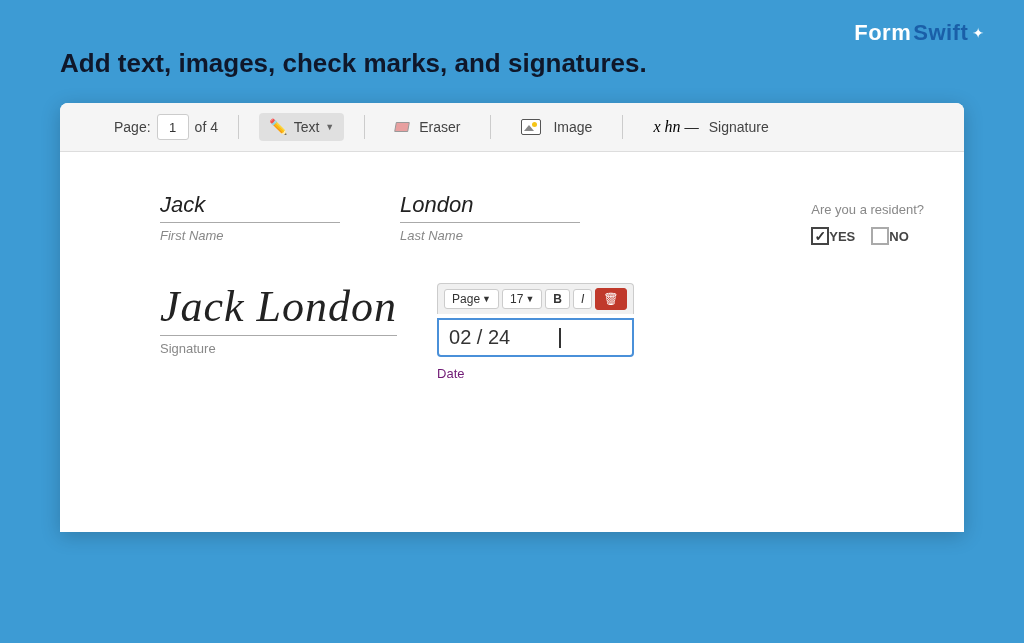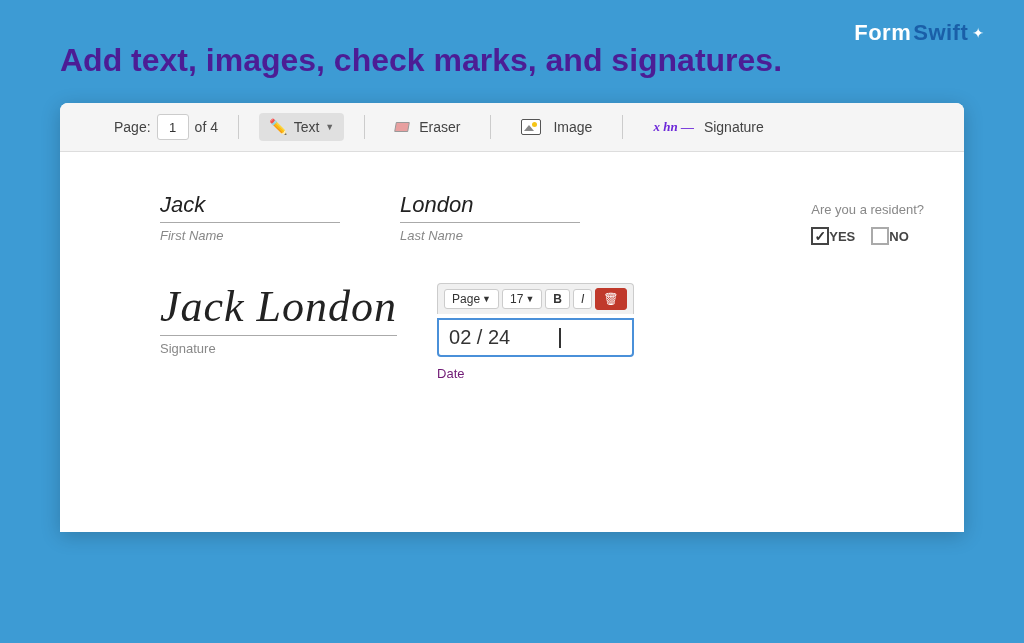--- a/index.html
+++ b/index.html
@@ -39,24 +39,24 @@
       letter-spacing: 0.5px;
     }
     .brand-icon {
       color: #fff;
       font-size: 14px;
       margin-left: 2px;
       vertical-align: super;
     }
 
     .main-heading {
-      color: #4c1d95;
-      font-size: 32px;
+      color: #0f172a;
+      font-size: 26px;
       font-weight: 700;
-      margin-top: 10px;
+      margin-top: 16px;
     }
 
     
     .document-card {
       margin: 0 60px;
       background: #fff;
       border-radius: 8px 8px 0 0;
       overflow: hidden;
       box-shadow: 0 4px 20px rgba(0,0,0,0.2);
     }
@@ -158,24 +158,23 @@
       right: 3px;
       width: 5px;
       height: 5px;
       background: #f5c518;
       border-radius: 50%;
     }
 
     
     .sig-icon {
       font-style: italic;
-      font-size: 13px;
-      color: #6d28d9;
+      font-size: 16px;
+      color: #000000;
       font-family: cursive;
-      font-weight: bold;
     }
 
     
     .doc-content {
       padding: 30px 40px 20px 100px;
       min-height: 380px;
       background: #fff;
       position: relative;
     }
 

